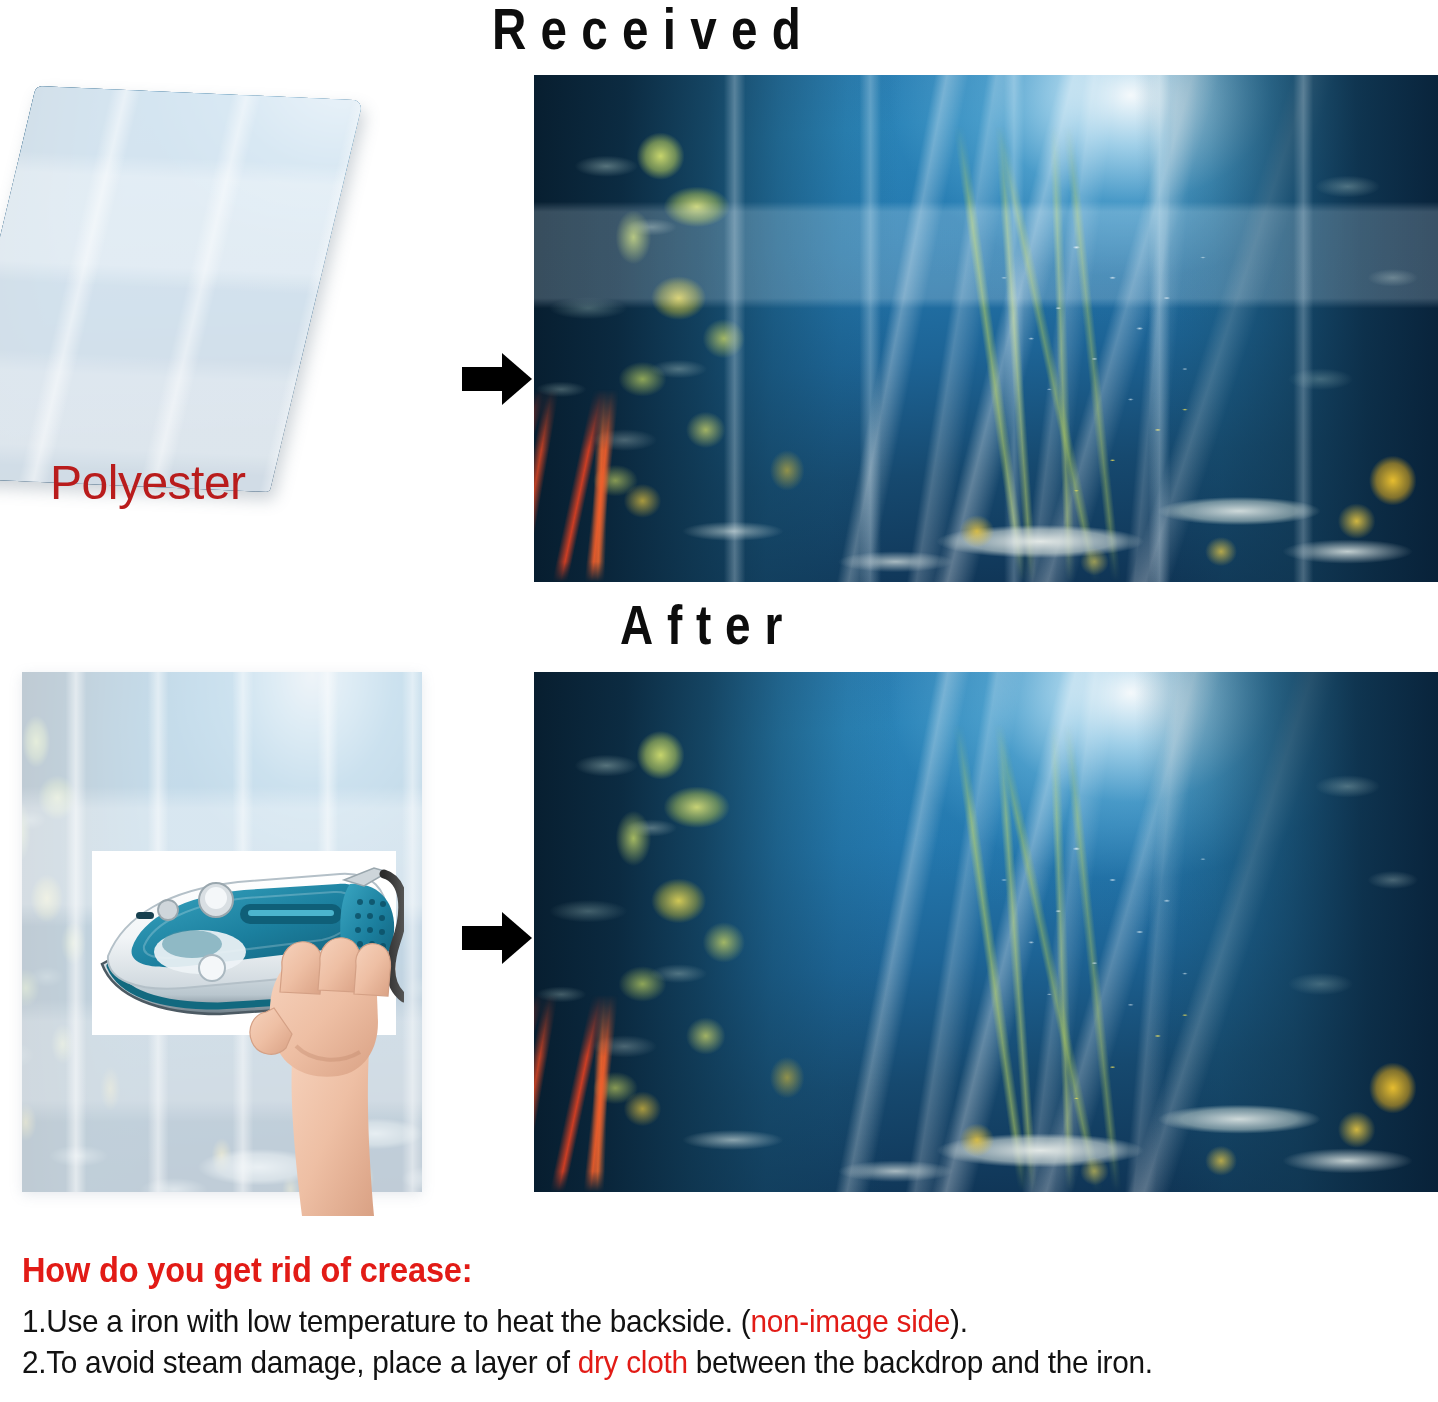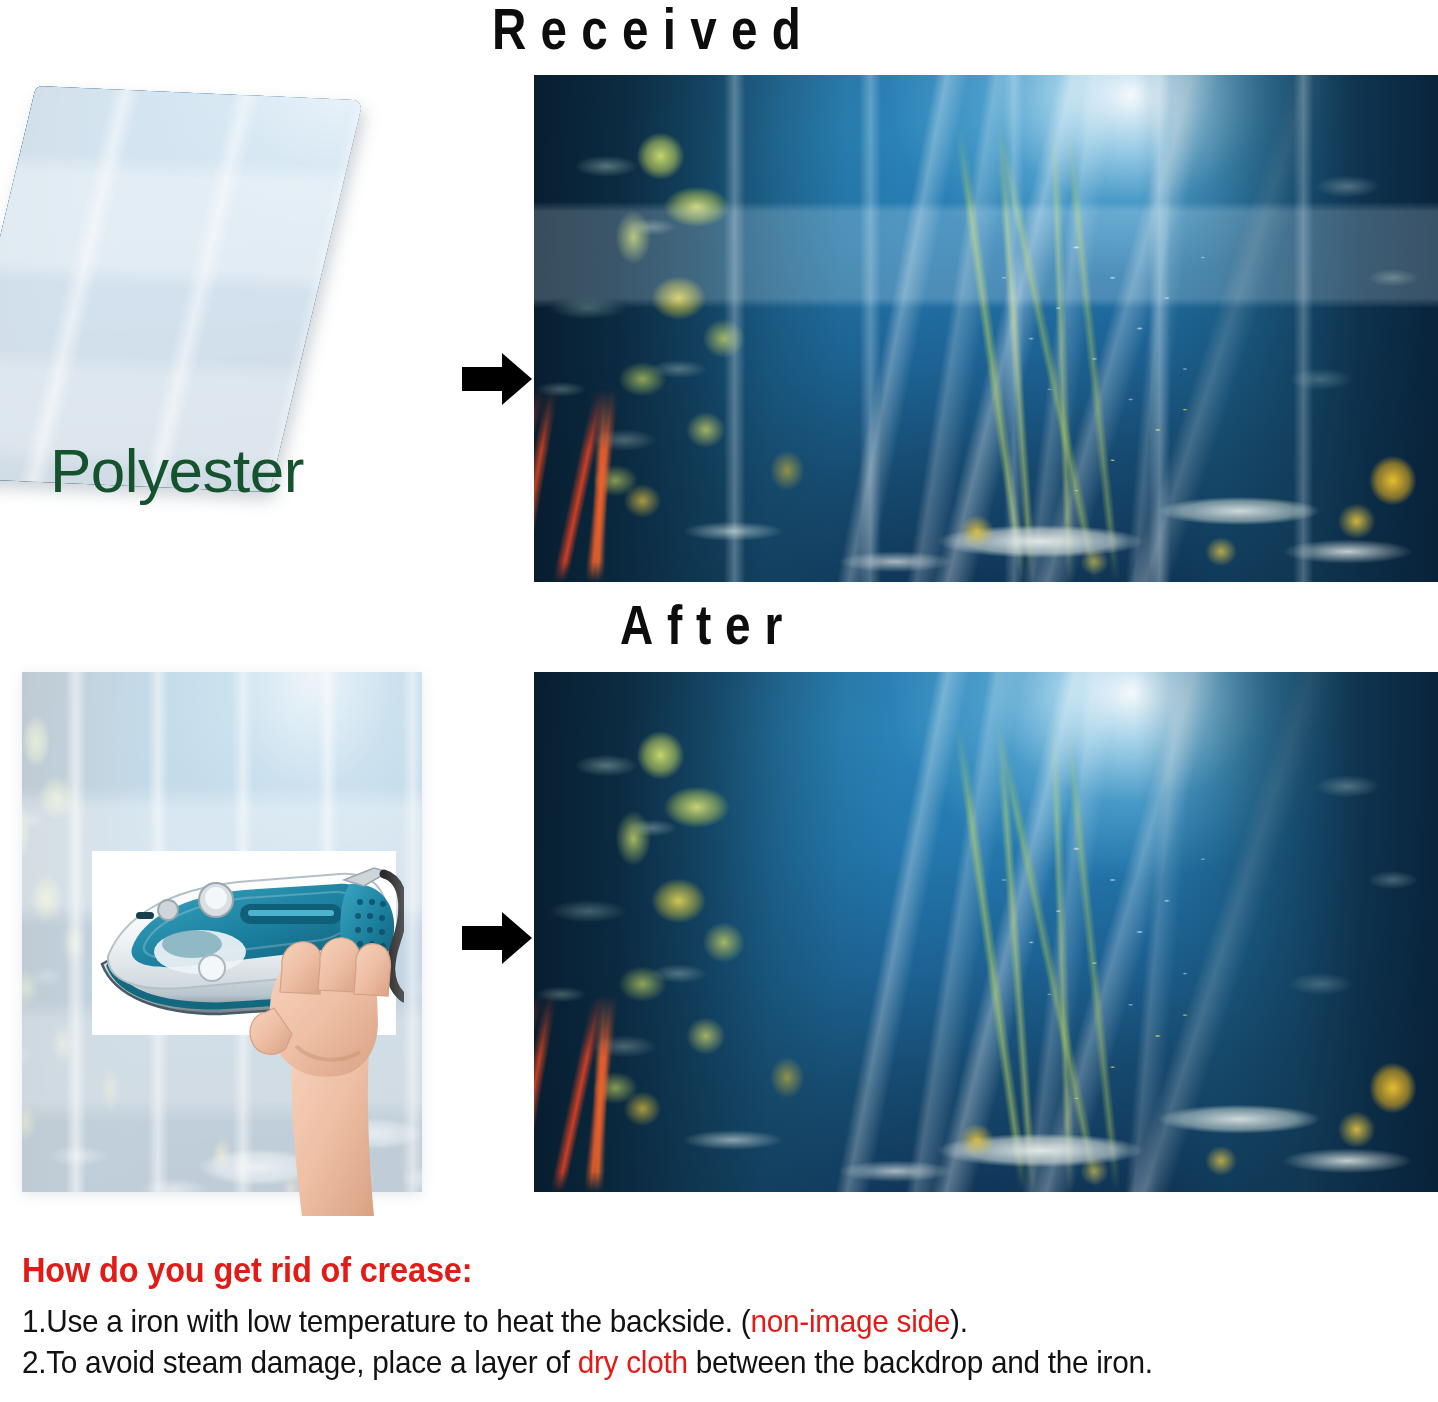--- a/index.html
+++ b/index.html
@@ -23,24 +23,24 @@
     transform-origin:left center;
     white-space:nowrap;
     line-height:1;
   }
   #received-title { left:492px; top:0px; font-size:58px; }
   #after-title    { left:620px; top:597px; font-size:56px; }
 
   
   #polyester-label {
     position:absolute;
-    left:50px; top:440px;
-    font-size:62px;
+    left:50px; top:459px;
+    font-size:48px;
     font-weight:normal;
-    color:#14532d;
+    color:#b91c1c;
     letter-spacing:-0.5px;
     line-height:1;
     z-index:6;
     white-space:nowrap;
   }
 
   
   .arrow { position:absolute; z-index:5; }
   .arrow .shaft {
     position:absolute; left:0; top:14px;

